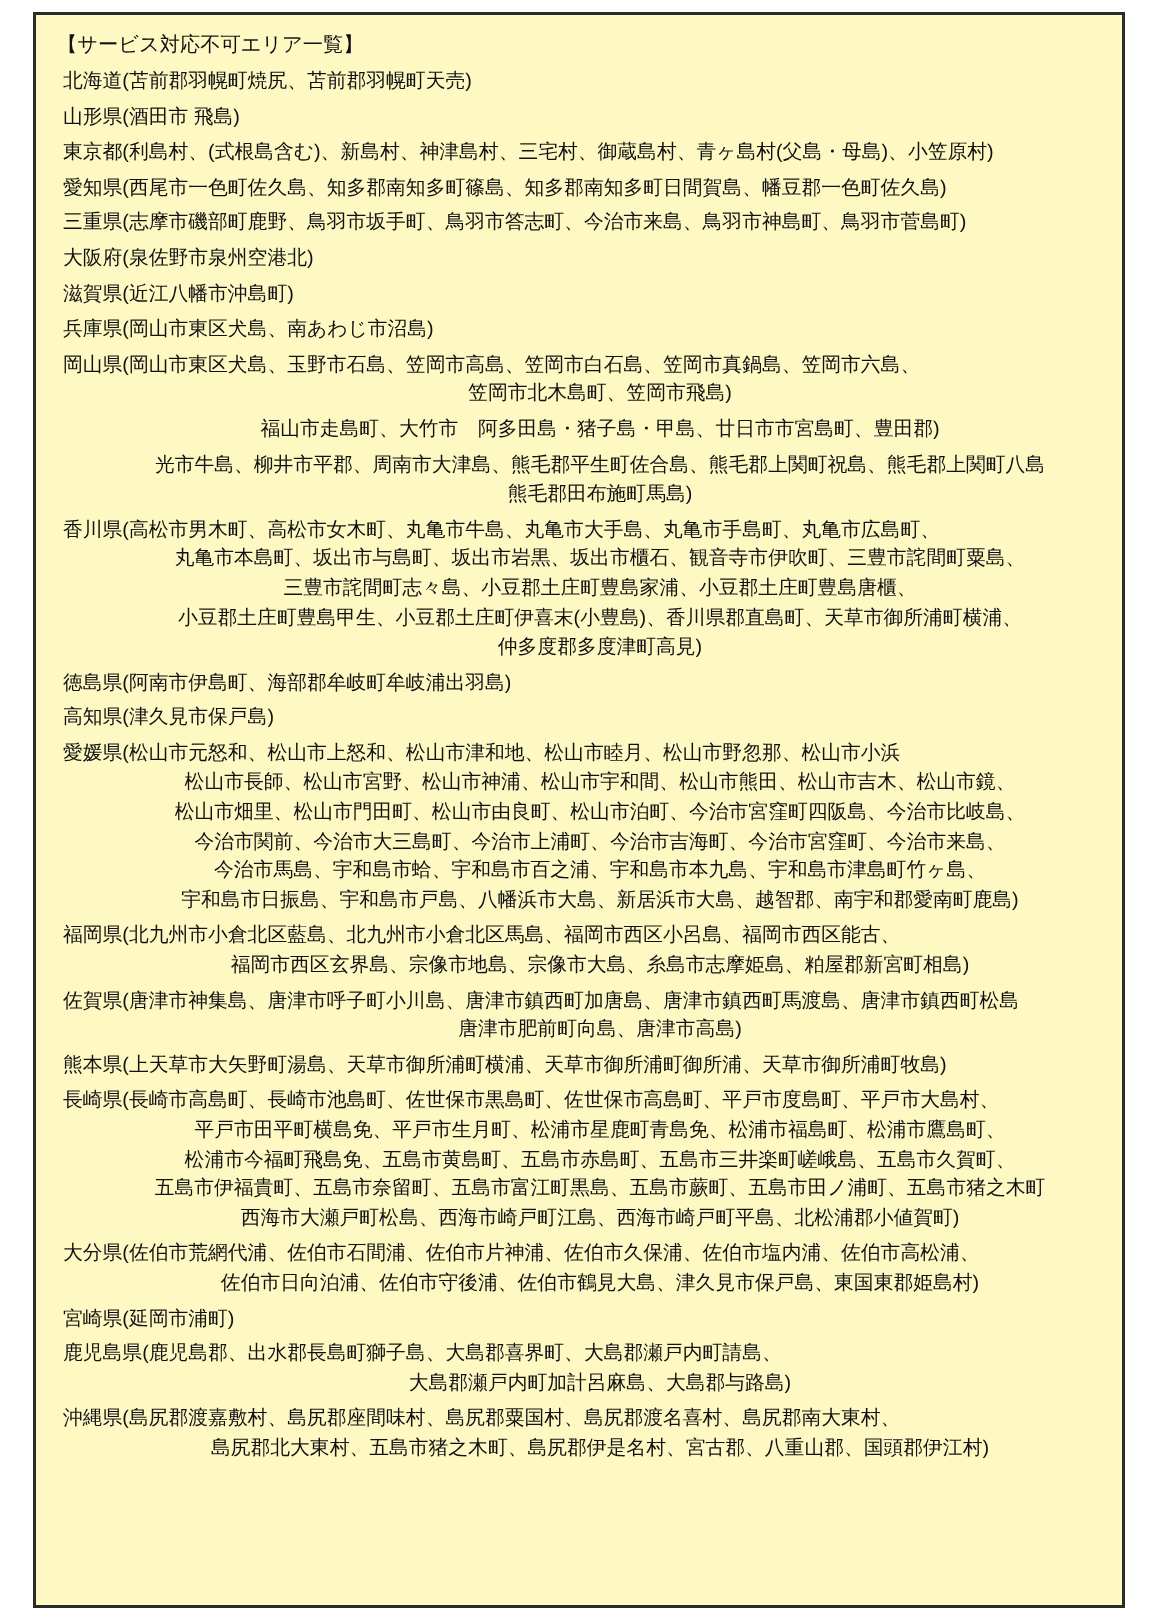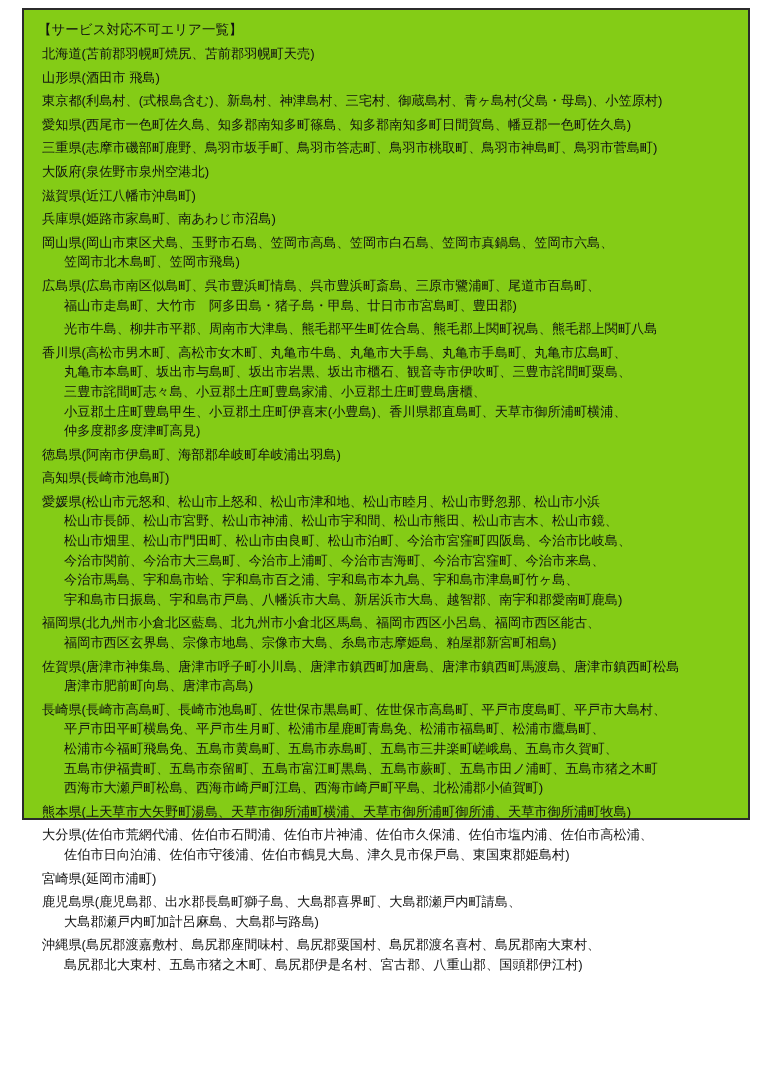--- a/index.html
+++ b/index.html
@@ -18,70 +18,71 @@
     position: relative;
     width: 772px;
     height: 1080px;
     box-sizing: border-box;
     padding: 8px 22px 8px 22px;
     background: #ffffff;
   }
   #frame {
     box-sizing: border-box;
     width: 728px;
-    height: 812px;
+    height: 1064px;
     border: 2px solid #2b2b2b;
     padding: 10px 8px 6px 14px;
-    background: #84cc16;
+    background: #fef9c3;
   }
   .doc-title {
     font-size: 13.5px;
     line-height: 20px;
     font-weight: 400;
     letter-spacing: 0px;
     margin: 0 0 3px 0;
     white-space: nowrap;
   }
   .entry {
     font-size: 13.2px;
     line-height: 19.6px;
     margin: 4px;
     white-space: nowrap;
   }
   .entry .cont {
     display: block;
     padding-left: 22px;
     white-space: nowrap;
+    text-align: center;
   }
 </style>
 </head>
 <body>
 
 <div id="page">
   <div id="frame">
     <div class="doc-title">【サービス対応不可エリア一覧】</div>
     <div id="entries">
         <div class="entry"><span>北海道(苫前郡羽幌町焼尻、苫前郡羽幌町天売)</span></div>
         <div class="entry"><span>山形県(酒田市 飛島)</span></div>
         <div class="entry"><span>東京都(利島村、(式根島含む)、新島村、神津島村、三宅村、御蔵島村、青ヶ島村(父島・母島)、小笠原村)</span></div>
         <div class="entry"><span>愛知県(西尾市一色町佐久島、知多郡南知多町篠島、知多郡南知多町日間賀島、幡豆郡一色町佐久島)</span></div>
-        <div class="entry"><span>三重県(志摩市磯部町鹿野、鳥羽市坂手町、鳥羽市答志町、鳥羽市桃取町、鳥羽市神島町、鳥羽市菅島町)</span></div>
+        <div class="entry"><span>三重県(志摩市磯部町鹿野、鳥羽市坂手町、鳥羽市答志町、今治市来島、鳥羽市神島町、鳥羽市菅島町)</span></div>
         <div class="entry"><span>大阪府(泉佐野市泉州空港北)</span></div>
         <div class="entry"><span>滋賀県(近江八幡市沖島町)</span></div>
-        <div class="entry"><span>兵庫県(姫路市家島町、南あわじ市沼島)</span></div>
+        <div class="entry"><span>兵庫県(岡山市東区犬島、南あわじ市沼島)</span></div>
         <div class="entry"><span>岡山県(岡山市東区犬島、玉野市石島、笠岡市高島、笠岡市白石島、笠岡市真鍋島、笠岡市六島、</span><span class="cont">笠岡市北木島町、笠岡市飛島)</span></div>
-        <div class="entry"><span>広島県(広島市南区似島町、呉市豊浜町情島、呉市豊浜町斎島、三原市鷺浦町、尾道市百島町、</span><span class="cont">福山市走島町、大竹市　阿多田島・猪子島・甲島、廿日市市宮島町、豊田郡)</span></div>
-        <div class="entry"><span class="cont">光市牛島、柳井市平郡、周南市大津島、熊毛郡平生町佐合島、熊毛郡上関町祝島、熊毛郡上関町八島</span></div>
+        <div class="entry"><span class="cont">福山市走島町、大竹市　阿多田島・猪子島・甲島、廿日市市宮島町、豊田郡)</span></div>
+        <div class="entry"><span class="cont">光市牛島、柳井市平郡、周南市大津島、熊毛郡平生町佐合島、熊毛郡上関町祝島、熊毛郡上関町八島</span><span class="cont">熊毛郡田布施町馬島)</span></div>
         <div class="entry"><span>香川県(高松市男木町、高松市女木町、丸亀市牛島、丸亀市大手島、丸亀市手島町、丸亀市広島町、</span><span class="cont">丸亀市本島町、坂出市与島町、坂出市岩黒、坂出市櫃石、観音寺市伊吹町、三豊市詫間町粟島、</span><span class="cont">三豊市詫間町志々島、小豆郡土庄町豊島家浦、小豆郡土庄町豊島唐櫃、</span><span class="cont">小豆郡土庄町豊島甲生、小豆郡土庄町伊喜末(小豊島)、香川県郡直島町、天草市御所浦町横浦、</span><span class="cont">仲多度郡多度津町高見)</span></div>
         <div class="entry"><span>徳島県(阿南市伊島町、海部郡牟岐町牟岐浦出羽島)</span></div>
-        <div class="entry"><span>高知県(長崎市池島町)</span></div>
+        <div class="entry"><span>高知県(津久見市保戸島)</span></div>
         <div class="entry"><span>愛媛県(松山市元怒和、松山市上怒和、松山市津和地、松山市睦月、松山市野忽那、松山市小浜</span><span class="cont">松山市長師、松山市宮野、松山市神浦、松山市宇和間、松山市熊田、松山市吉木、松山市鏡、</span><span class="cont">松山市畑里、松山市門田町、松山市由良町、松山市泊町、今治市宮窪町四阪島、今治市比岐島、</span><span class="cont">今治市関前、今治市大三島町、今治市上浦町、今治市吉海町、今治市宮窪町、今治市来島、</span><span class="cont">今治市馬島、宇和島市蛤、宇和島市百之浦、宇和島市本九島、宇和島市津島町竹ヶ島、</span><span class="cont">宇和島市日振島、宇和島市戸島、八幡浜市大島、新居浜市大島、越智郡、南宇和郡愛南町鹿島)</span></div>
         <div class="entry"><span>福岡県(北九州市小倉北区藍島、北九州市小倉北区馬島、福岡市西区小呂島、福岡市西区能古、</span><span class="cont">福岡市西区玄界島、宗像市地島、宗像市大島、糸島市志摩姫島、粕屋郡新宮町相島)</span></div>
         <div class="entry"><span>佐賀県(唐津市神集島、唐津市呼子町小川島、唐津市鎮西町加唐島、唐津市鎮西町馬渡島、唐津市鎮西町松島</span><span class="cont">唐津市肥前町向島、唐津市高島)</span></div>
+        <div class="entry"><span>熊本県(上天草市大矢野町湯島、天草市御所浦町横浦、天草市御所浦町御所浦、天草市御所浦町牧島)</span></div>
         <div class="entry"><span>長崎県(長崎市高島町、長崎市池島町、佐世保市黒島町、佐世保市高島町、平戸市度島町、平戸市大島村、</span><span class="cont">平戸市田平町横島免、平戸市生月町、松浦市星鹿町青島免、松浦市福島町、松浦市鷹島町、</span><span class="cont">松浦市今福町飛島免、五島市黄島町、五島市赤島町、五島市三井楽町嵯峨島、五島市久賀町、</span><span class="cont">五島市伊福貴町、五島市奈留町、五島市富江町黒島、五島市蕨町、五島市田ノ浦町、五島市猪之木町</span><span class="cont">西海市大瀬戸町松島、西海市崎戸町江島、西海市崎戸町平島、北松浦郡小値賀町)</span></div>
-        <div class="entry"><span>熊本県(上天草市大矢野町湯島、天草市御所浦町横浦、天草市御所浦町御所浦、天草市御所浦町牧島)</span></div>
         <div class="entry"><span>大分県(佐伯市荒網代浦、佐伯市石間浦、佐伯市片神浦、佐伯市久保浦、佐伯市塩内浦、佐伯市高松浦、</span><span class="cont">佐伯市日向泊浦、佐伯市守後浦、佐伯市鶴見大島、津久見市保戸島、東国東郡姫島村)</span></div>
         <div class="entry"><span>宮崎県(延岡市浦町)</span></div>
         <div class="entry"><span>鹿児島県(鹿児島郡、出水郡長島町獅子島、大島郡喜界町、大島郡瀬戸内町請島、</span><span class="cont">大島郡瀬戸内町加計呂麻島、大島郡与路島)</span></div>
         <div class="entry"><span>沖縄県(島尻郡渡嘉敷村、島尻郡座間味村、島尻郡粟国村、島尻郡渡名喜村、島尻郡南大東村、</span><span class="cont">島尻郡北大東村、五島市猪之木町、島尻郡伊是名村、宮古郡、八重山郡、国頭郡伊江村)</span></div>
       </div>
   </div>
 </div>
 
 </body></html>

